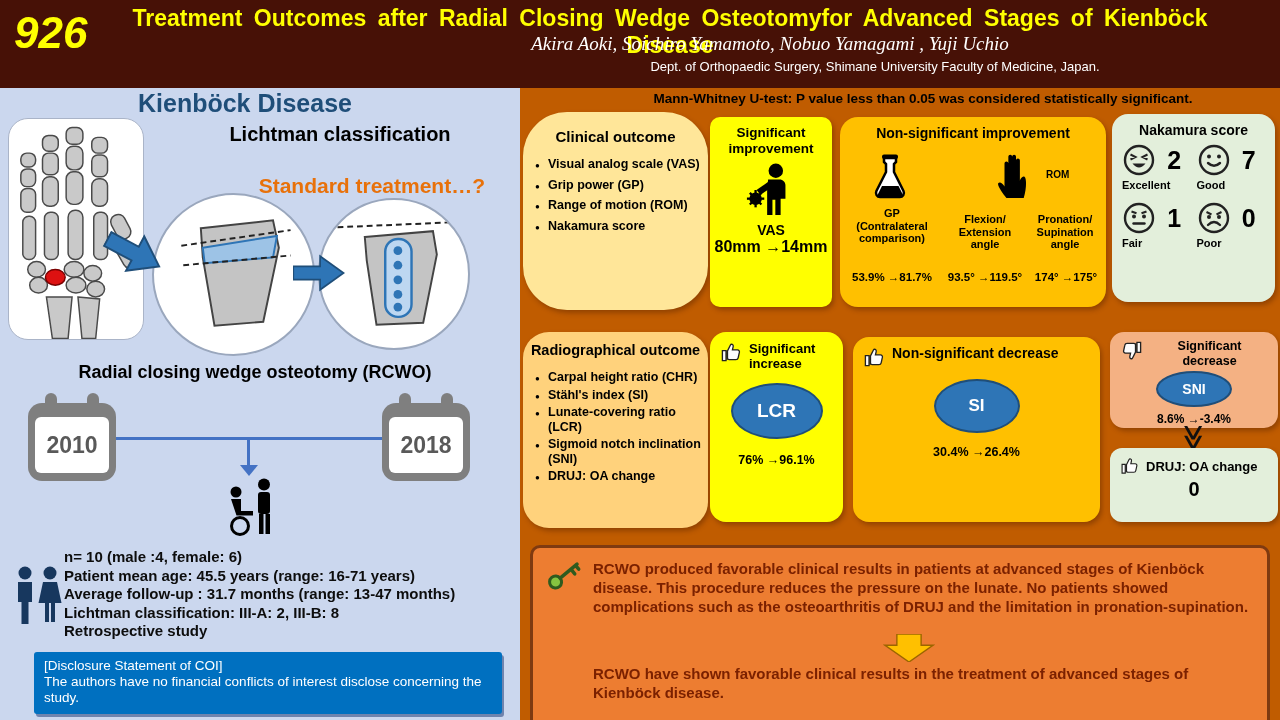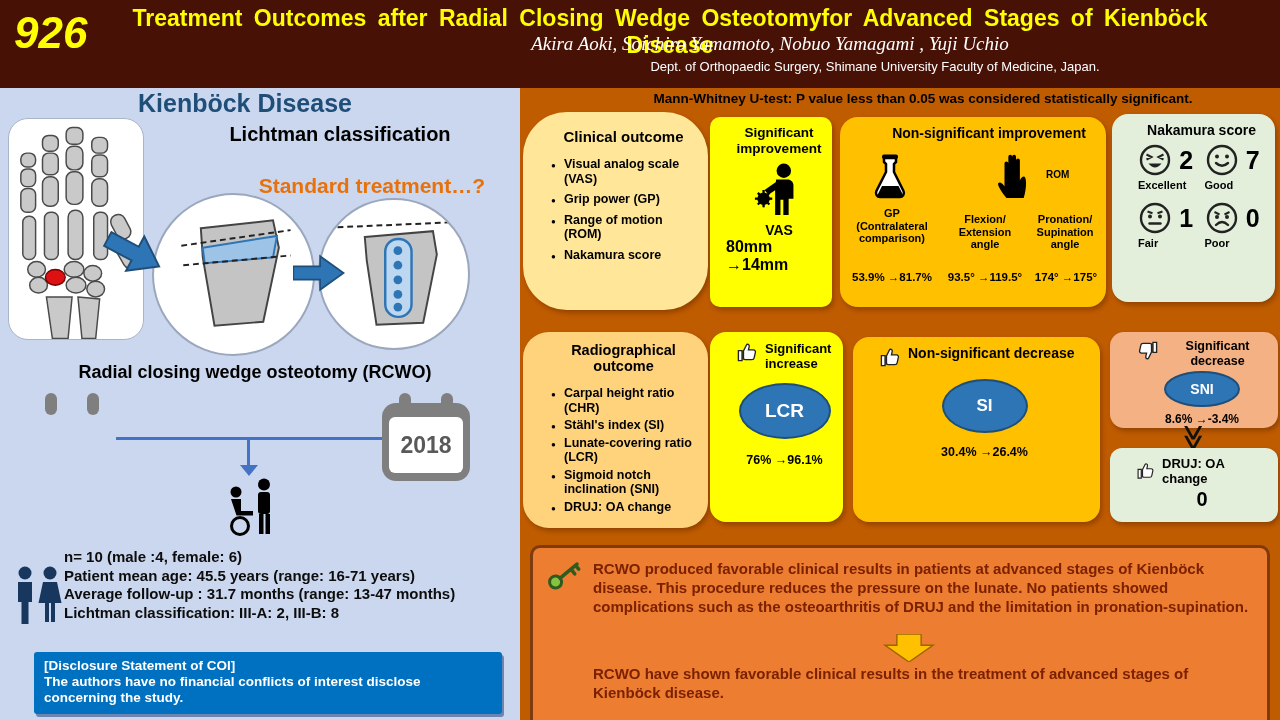--- a/index.html
+++ b/index.html
@@ -50,28 +50,28 @@
   .timeline-head{ position:absolute; left:240px; top:377px; width:0; height:0;
                   border-left:9px solid transparent; border-right:9px solid transparent; border-top:11px solid #4472c4; }
   .doctor-icon{ position:absolute; left:220px; top:390px; width:64px; height:60px; }
 
   .study-details{ position:absolute; left:64px; top:460px; width:452px; font-weight:bold;
                   font-size:15px; line-height:17.5px; color:#0d0d0d; }
   .study-details div{ margin-bottom:1px; }
   .couple-icon{ position:absolute; left:10px; top:478px; width:54px; height:64px; }
 
   .coi-box{ position:absolute; left:34px; top:564px; width:468px; height:62px; background:#0070c0;
-            color:#fff; font-weight:bold; font-size:13.5px; line-height:16px; padding:6px 10px;
+            color:#fff; font-weight:normal; font-size:13.5px; line-height:16px; padding:6px 10px;
             border-radius:3px; box-shadow:2px 3px 0 rgba(0,32,96,.45); }
 
   
   .stats-note{ position:absolute; left:0; top:3px; width:100%; text-align:center;
                font-weight:bold; font-size:13.5px; color:#000;margin-left:23px; }
 
-  .rbox{ position:absolute; box-shadow:2px 3px 5px rgba(60,20,0,.35);padding-left:16px; }
+  .rbox{ position:absolute; box-shadow:2px 3px 5px rgba(60,20,0,.35); }
   .box-title{ text-align:center; font-weight:bold; }
 
   .clinical-box{ left:3px; top:24px; width:185px; height:198px; background:#ffe699; border-radius:44px; }
   .clinical-box .box-title{ padding-top:16px; font-size:15px; }
   .radio-box{ left:3px; top:244px; width:185px; height:196px; background:#ffd27c; border-radius:26px; }
   .radio-box .box-title{ padding-top:10px; font-size:14.5px; }
 
   .bullets{ list-style:none; margin:12px 6px 0 12px; padding:0; font-weight:bold; font-size:12.5px; line-height:14.5px; color:#000; }
   .bullets li{ position:relative; padding-left:13px; margin-bottom:6px; }
   .bullets li::before{ content:"●"; position:absolute; left:0; top:2px; font-size:8px; }
@@ -227,20 +227,23 @@
           <circle cx="80" cy="97" r="4.5" fill="#2e75b6"></circle>
         <circle cx="80" cy="110" r="4.5" fill="#2e75b6"></circle>
       </svg>
     </div>
 
     <div class="rcwo-caption">Radial closing wedge osteotomy (RCWO)</div>
 
     <div class="calendar cal1">
       <div class="cal-ring r1"></div>
       <div class="cal-ring r2"></div>
+      <div class="cal-body">
+        <div class="cal-inner">2010</div>
+      </div>
     </div>
     <div class="timeline-line"></div>
     <div class="timeline-vline"></div>
     <div class="timeline-head"></div>
     <div class="calendar cal2">
       <div class="cal-ring r1"></div>
       <div class="cal-ring r2"></div>
       <div class="cal-body">
         <div class="cal-inner">2018</div>
       </div>
@@ -267,20 +270,21 @@
         <circle cx="40" cy="7" r="6.5"></circle>
         <path d="M33 16h14l4.5 21H45v19h-4V37h-2v19h-4V37h-6.5z"></path>
       </svg>
     </div>
 
     <div class="study-details">
       <div>n= 10 (male :4, female: 6)</div>
       <div>Patient mean age: 45.5 years (range: 16-71 years)</div>
       <div>Average follow-up : 31.7 months (range: 13-47 months)</div>
       <div>Lichtman classification: III-A: 2, III-B: 8</div>
+      <div>Retrospective study</div>
     </div>
 
     <div class="coi-box">
       <div>[Disclosure Statement of COI]</div>
       <div>The authors have no financial conflicts of interest disclose concerning the study.</div>
     </div>
   </div>
 
   <div class="right-panel">
 

